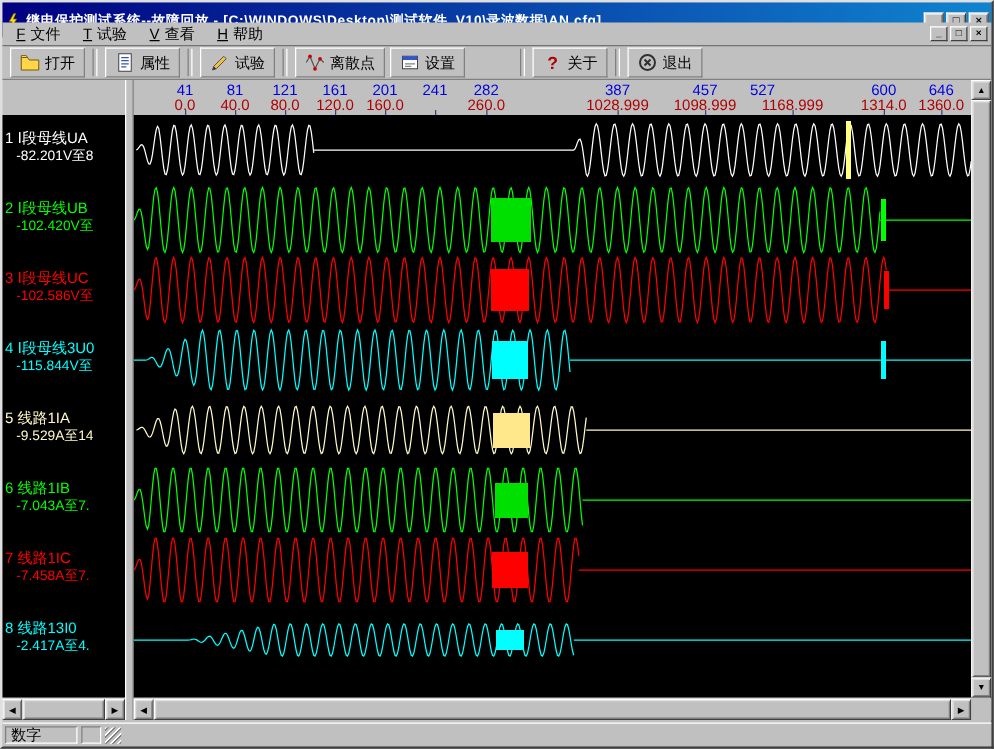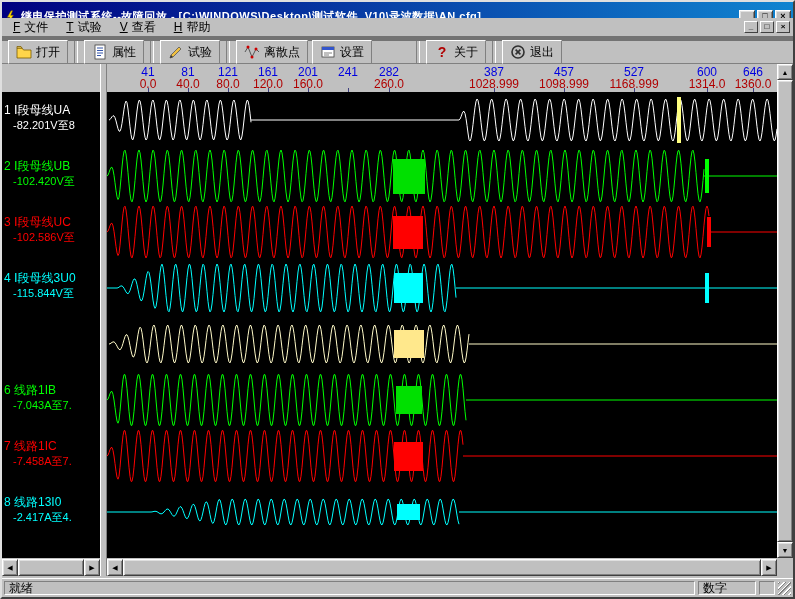--- a/index.html
+++ b/index.html
@@ -25,21 +25,21 @@
     font-size:12px;background:#c0c0c0;padding-left:2px;box-sizing:border-box;}
   .menu-item{padding:1px 9px;cursor:default;color:#000;white-space:nowrap;}
   .menu-item u{margin-right:4px;}
   .mdi-btns{margin-left:auto;display:flex;gap:2px;padding-right:3px;}
   .mdibtn{width:14px;height:12px;background:#c0c0c0;border:1px solid;
     border-color:#ffffff #404040 #404040 #ffffff;font-size:8px;line-height:8px;font-weight:bold;
     display:flex;align-items:center;justify-content:center;padding:0;font-family:inherit;}
 
   
   .toolbar{position:absolute;left:0;top:34px;width:791px;height:28px;background:#c0c0c0;
-    border-top:5px solid #737373;border-bottom:1px solid #808080;box-sizing:border-box;
+    border-top:1px solid #737373;border-bottom:1px solid #808080;box-sizing:border-box;
     display:flex;align-items:center;padding-left:6px;font-size:12px;}
   .tbtn{height:24px;display:flex;align-items:center;gap:4px;padding:0 7px;background:#c0c0c0;
     border:1px solid;border-color:#ffffff #808080 #808080 #ffffff;margin-right:4px;
     font-family:inherit;font-size:12px;color:#000;}
   .tbtn svg{width:16px;height:16px;flex:0 0 auto;}
   .tsep{width:2px;height:22px;border-left:1px solid #808080;border-right:1px solid #ffffff;
     margin:0 6px 0 2px;flex:0 0 auto;}
   .tgap{width:38px;flex:0 0 auto;}
   .q-glyph{font-size:14px;font-weight:bold;color:#b00000;width:16px;text-align:center;}
 
@@ -198,21 +198,21 @@
       <i class="rtick" style="left: 241px;"></i>
       <span class="rt" style="left: 282px; color: rgb(0, 0, 224);">282</span>
       <span class="rb" style="left: 282px; color: rgb(176, 0, 0);">260.0</span>
       <i class="rtick" style="left: 282px;"></i>
       <span class="rt" style="left: 387px; color: rgb(0, 0, 224);">387</span>
       <span class="rb" style="left: 387px; color: rgb(176, 0, 0);">1028.999</span>
       <i class="rtick" style="left: 387px;"></i>
       <span class="rt" style="left: 457px; color: rgb(0, 0, 224);">457</span>
       <span class="rb" style="left: 457px; color: rgb(176, 0, 0);">1098.999</span>
       <i class="rtick" style="left: 457px;"></i>
-      <span class="rt" style="left: 527px; color: rgb(0, 0, 224);">527</span>
+      <span class="rt" style="left: 503px; color: rgb(0, 0, 224);">527</span>
       <span class="rb" style="left: 527px; color: rgb(176, 0, 0);">1168.999</span>
       <i class="rtick" style="left: 527px;"></i>
       <span class="rt" style="left: 600px; color: rgb(0, 0, 224);">600</span>
       <span class="rb" style="left: 600px; color: rgb(176, 0, 0);">1314.0</span>
       <i class="rtick" style="left: 600px;"></i>
       <span class="rt" style="left: 646px; color: rgb(0, 0, 224);">646</span>
       <span class="rb" style="left: 646px; color: rgb(176, 0, 0);">1360.0</span>
       <i class="rtick" style="left: 646px;"></i>
     </div>
 
@@ -225,20 +225,24 @@
         <div>2 Ⅰ段母线UB</div>
         <div class="ch-range">-102.420V至</div>
       </div>
       <div class="ch-label" style="top: 112px; color: rgb(255, 0, 0);">
         <div>3 Ⅰ段母线UC</div>
         <div class="ch-range">-102.586V至</div>
       </div>
       <div class="ch-label" style="top: 168px; color: rgb(0, 255, 255);">
         <div>4 Ⅰ段母线3U0</div>
         <div class="ch-range">-115.844V至</div>
+      </div>
+      <div class="ch-label" style="top: 224px; color: rgb(255, 250, 200);">
+        <div>5 线路1IA</div>
+        <div class="ch-range">-9.529A至14</div>
       </div>
       <div class="ch-label" style="top: 280px; color: rgb(0, 255, 0);">
         <div>6 线路1IB</div>
         <div class="ch-range">-7.043A至7.</div>
       </div>
       <div class="ch-label" style="top: 336px; color: rgb(255, 0, 0);">
         <div>7 线路1IC</div>
         <div class="ch-range">-7.458A至7.</div>
       </div>
       <div class="ch-label" style="top: 392px; color: rgb(0, 255, 255);">
@@ -285,23 +289,20 @@
     <button class="sbtn ra">▶</button>
   </div>
   <div class="hscroll hs-main">
     <button class="sbtn la">◀</button>
     <div class="hthumb"></div>
     <button class="sbtn ra">▶</button>
   </div>
   <div class="scorner"></div>
 
   <div class="statusbar">
-    <div class="sb-panel sb-ready">
-      <span>就绪</span>
-    </div>
     <div class="sb-panel sb-num">
       <span>数字</span>
     </div>
     <div class="sb-panel sb-blank"></div>
     <div class="grip"></div>
   </div>
 
 </div>
 
 </body></html>

